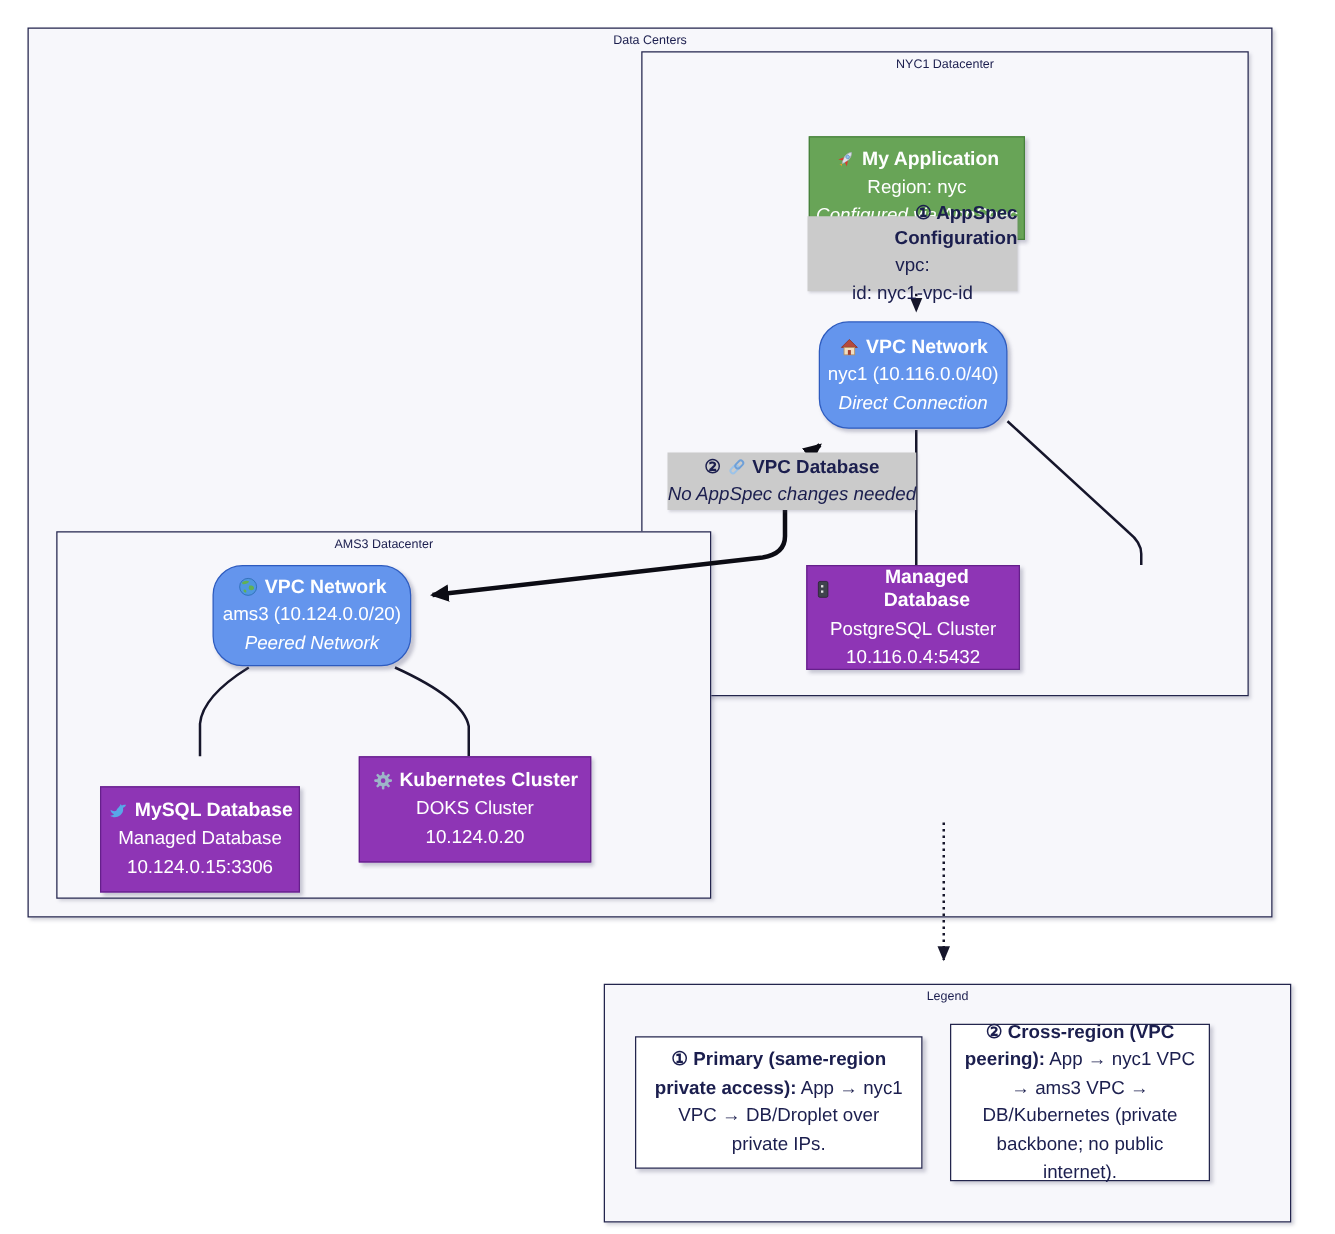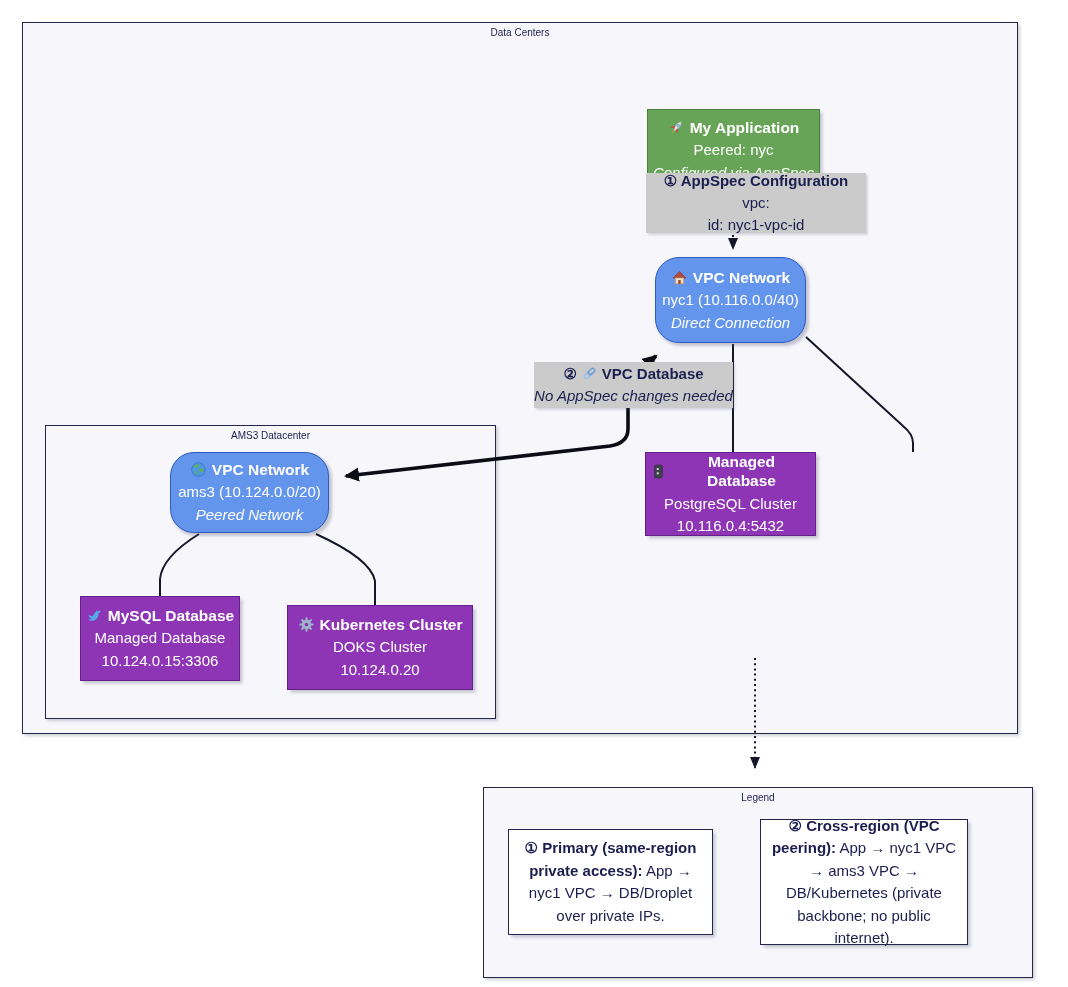--- a/index.html
+++ b/index.html
@@ -7,21 +7,21 @@
   .canvas{position:relative;width:1068px;height:987px;background:#ffffff;overflow:hidden;color:#1b1e4e;}
 
   
   .sg{position:absolute;background:#f7f7fb;border:1.6px solid #23254d;
       box-shadow:2px 2px 3px rgba(90,90,120,.28);z-index:1;box-sizing:border-box;}
   .sg-label{position:absolute;top:4px;left:0;right:0;text-align:center;
       font-size:10px;color:#1b1e4e;}
 
   .sg-outer {left:22px;  top:22px;  width:996px; height:712px;}
   .sg-nyc1  {left:513px; top:41px;  width:486px; height:516px;}
-  .sg-ams3  {left:45px;  top:425px; width:451px; height:294px;}
+  .sg-ams3  {left:45px;  top:425px; width:524px; height:294px;}
   .sg-legend{left:483px; top:787px; width:550px; height:191px;}
 
   
   .edges{position:absolute;left:0;top:0;z-index:2;pointer-events:none;}
   .e{stroke:#16162b;stroke-width:2;fill:none;}
   .dotted{stroke-dasharray:2 3.2;}
   .thick{stroke:#0c0c14;stroke-width:3.6;}
 
   
   .node{position:absolute;z-index:3;display:flex;flex-direction:column;justify-content:center;
@@ -32,50 +32,53 @@
       gap:5px;font-size:15.5px;}
   .green {background:#68a457;border-color:#47813c;margin-top:44px;}
   .blue  {background:#6495ed;border-color:#2d5bbf;border-radius:24px;}
   .purple{background:#8e35b5;border-color:#65208b;}
 
   .n-app    {left:647px;top:65px; width:173px;height:83px;}
   .n-vpc1   {left:655px;top:257px;width:151px;height:86px;}
   .n-md     {left:645px;top:452px;width:171px;height:84px;}
   .n-droplet{left:865px;top:452px;width:104px;height:84px;}
   .n-vpc3   {left:170px;top:452px;width:159px;height:81px;}
-  .n-mysql  {left:80px; top:596px;width:160px;height:85px;}
+  .n-mysql  {left:80px; top:629px;width:160px;height:85px;}
   .n-k8s    {left:287px;top:605px;width:186px;height:85px;}
 
   
   .elabel{position:absolute;z-index:3;background:#cbcbcb;color:#1b1e4e;display:flex;
       flex-direction:column;justify-content:center;align-items:center;gap:2px;text-align:center;
       font-size:15px;line-height:1.35;box-sizing:border-box;box-shadow:1.5px 1.5px 2px rgba(90,90,120,.22);}
   .elabel .title{font-weight:bold;display:flex;align-items:center;justify-content:center;gap:4px;}
-  .n-appspec{left:646px;top:173px;width:220px;height:60px;text-align:right;}
+  .n-appspec{left:646px;top:173px;width:168px;height:60px;text-align:right;}
   .n-peering{left:534px;top:362px;width:199px;height:46px;}
 
   .italic{font-style:italic;}
 
   
   .leg-item{position:absolute;z-index:3;background:#ffffff;border:1.6px solid #23254d;
       box-shadow:2.5px 2.5px 3px rgba(90,90,120,.3);display:flex;align-items:center;
       justify-content:center;text-align:center;font-size:15px;line-height:1.5;color:#1b1e4e;
       padding:8px 10px;box-sizing:border-box;}
-  .leg1{left:508px;top:829px;width:205px;height:106px;}
+  .leg1{left:508px;top:829px;width:230px;height:106px;}
   .leg2{left:760px;top:819px;width:208px;height:126px;}
 
   .icon{display:inline-block;vertical-align:middle;flex:0 0 auto;}
 </style>
 </head>
 <body>
 
 <div class="canvas">
 
   <div class="sg sg-outer">
     <div class="sg-label">Data Centers</div>
+  </div>
+  <div class="sg sg-nyc1">
+    <div class="sg-label">NYC1 Datacenter</div>
   </div>
   <div class="sg sg-ams3">
     <div class="sg-label">AMS3 Datacenter</div>
   </div>
   <div class="sg sg-legend">
     <div class="sg-label">Legend</div>
   </div>
 
   <svg class="edges" width="1068" height="987" viewBox="0 0 1068 987">
     <defs>
@@ -103,21 +106,21 @@
         <g transform="rotate(40 10 10)">
           <path d="M10 1.5 C13 4.5 13.4 10 10 15 C6.6 10 7 4.5 10 1.5 Z" fill="#dfe3ea" stroke="#a7aebb" stroke-width="0.7"></path>
           <circle cx="10" cy="7" r="1.7" fill="#8ec4f0" stroke="#5a86b8" stroke-width="0.6"></circle>
           <path d="M7.6 9.5 L4.8 14.5 L8.6 12.6 Z" fill="#d93a2f"></path>
           <path d="M12.4 9.5 L15.2 14.5 L11.4 12.6 Z" fill="#d93a2f"></path>
           <path d="M10 15 L8.9 17.8 L10 17 L11.1 17.8 Z" fill="#f5a623"></path>
         </g>
       </svg>
       <span>My Application</span>
     </div>
-    <div>Peered: nyc</div>
+    <div>Region: nyc</div>
     <div class="italic">Configured via AppSpec</div>
   </div>
 
   <div class="elabel n-appspec">
     <div class="title">① AppSpec Configuration</div>
     <div>vpc:</div>
     <div>id: nyc1-vpc-id</div>
   </div>
 
   <div class="node blue n-vpc1">

